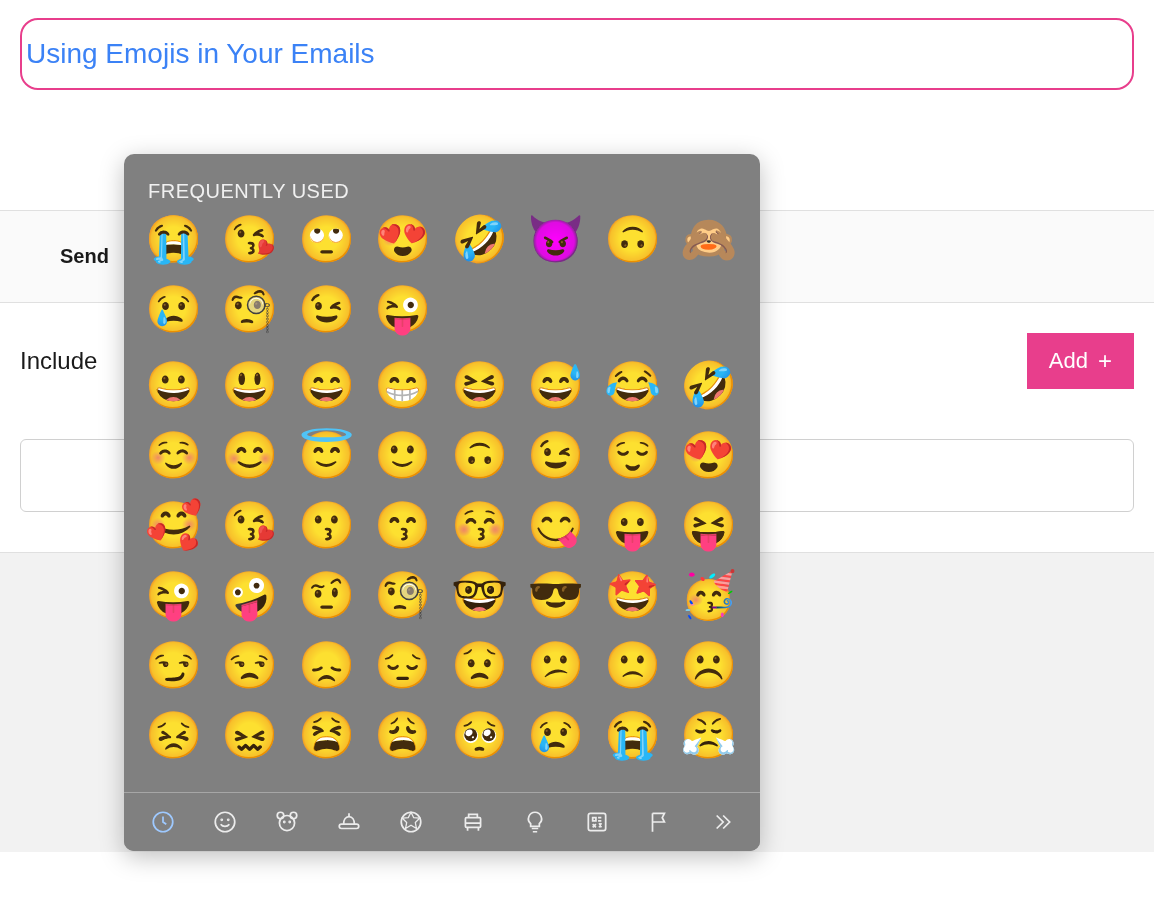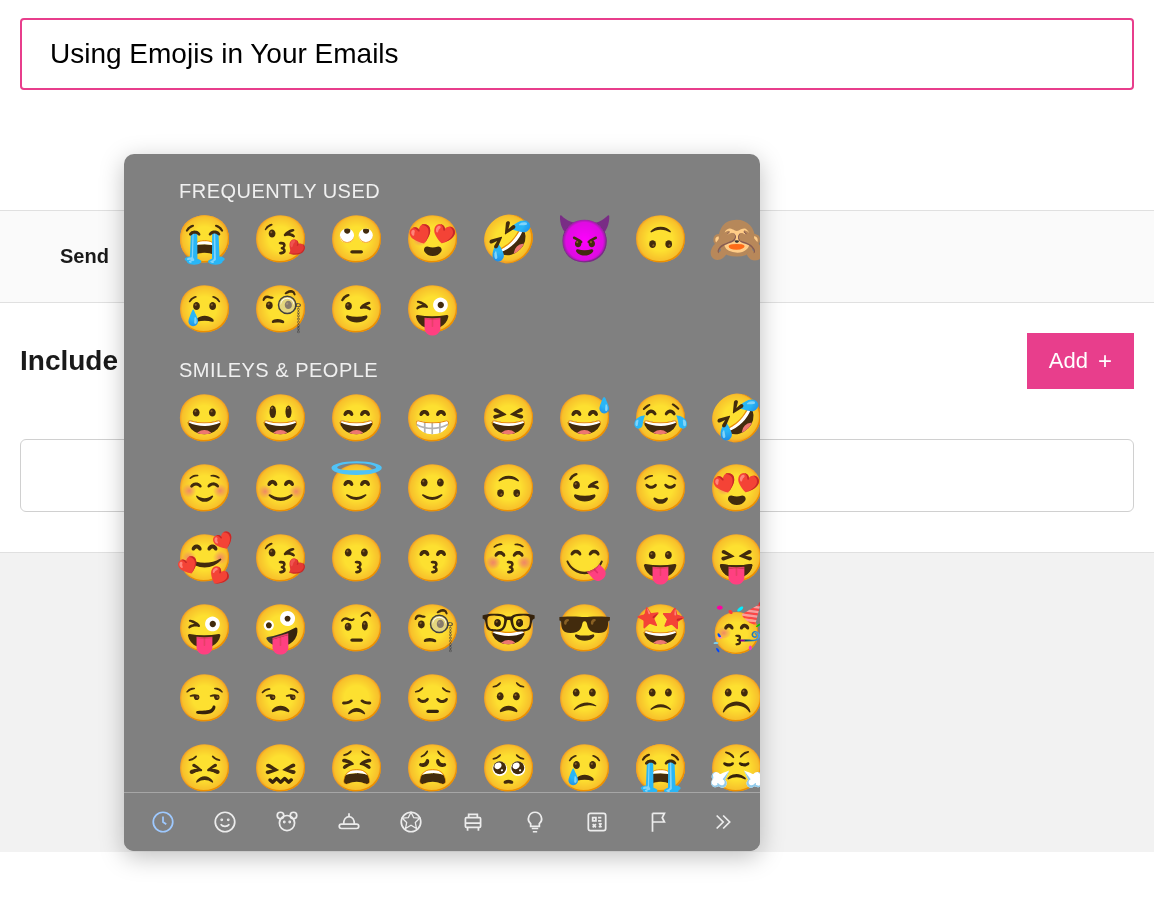--- a/index.html
+++ b/index.html
@@ -21,24 +21,24 @@
     .label {
       font-size: 26px;
       font-weight: 600;
       color: #1a1a1a;
       margin-bottom: 20px;
       display: block;
     }
     .subject-input {
       width: 100%;
       border: 2px solid #e83e8c;
-      border-radius: 4px;
-      padding: 18px 28px;
+      border-radius: 18px;
+      padding: 18px 4px;
       font-size: 28px;
-      color: #000000;
+      color: #3b82f6;
       outline: none;
       background: #fff;
     }
     .send-section {
       border-top: 1px solid #e0e0e0;
       border-bottom: 1px solid #e0e0e0;
       background: #fafafa;
       padding: 34px 60px;
       margin-top: 120px;
     }
@@ -47,22 +47,22 @@
       font-weight: 600;
       color: #1a1a1a;
     }
     .include-section {
       padding: 30px 20px;
       display: flex;
       align-items: center;
       gap: 20px;
     }
     .include-label {
-      font-size: 28px;
-      font-weight: 700;
+      font-size: 24px;
+      font-weight: 400;
       color: #1a1a1a;
       flex: 0 0 auto;
     }
     .include-input {
       width: 100%;
       border: 1px solid #d0d0d0;
       border-radius: 6px;
       padding: 24px 18px;
       font-size: 20px;
       outline: none;
@@ -115,21 +115,20 @@
       width: 0;
       height: 0;
       border-left: 12px solid transparent;
       border-right: 12px solid transparent;
       border-bottom: 12px solid #808080;
     }
     .picker-scroll {
       padding: 20px 24px 0 24px;
       height: 638px;
       overflow: hidden;
-      margin-left: 31px;
     }
     .picker-heading {
       font-size: 20px;
       font-weight: 500;
       letter-spacing: 0.5px;
       color: #f0f0f0;
       margin-bottom: 10px;
       margin-top: 6px;
     }
     .emoji-grid {
@@ -216,21 +215,20 @@
         <div class="emoji-cell">😍</div>
         <div class="emoji-cell">🤣</div>
         <div class="emoji-cell">😈</div>
         <div class="emoji-cell">🙃</div>
         <div class="emoji-cell">🙈</div>
         <div class="emoji-cell">😢</div>
         <div class="emoji-cell">🧐</div>
         <div class="emoji-cell">😉</div>
         <div class="emoji-cell">😜</div>
       </div>
-      <div class="picker-heading">SMILEYS &amp; PEOPLE</div>
       <div class="emoji-grid">
         <div class="emoji-cell">😀</div>
         <div class="emoji-cell">😃</div>
         <div class="emoji-cell">😄</div>
         <div class="emoji-cell">😁</div>
         <div class="emoji-cell">😆</div>
         <div class="emoji-cell">😅</div>
         <div class="emoji-cell">😂</div>
         <div class="emoji-cell">🤣</div>
         <div class="emoji-cell">☺️</div>

